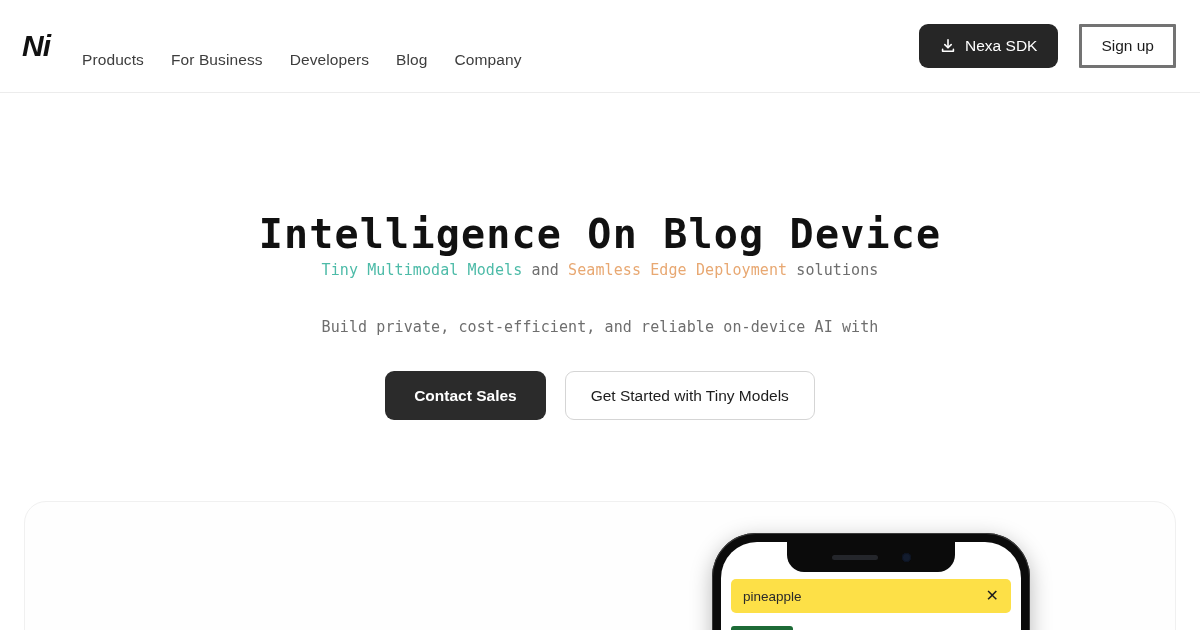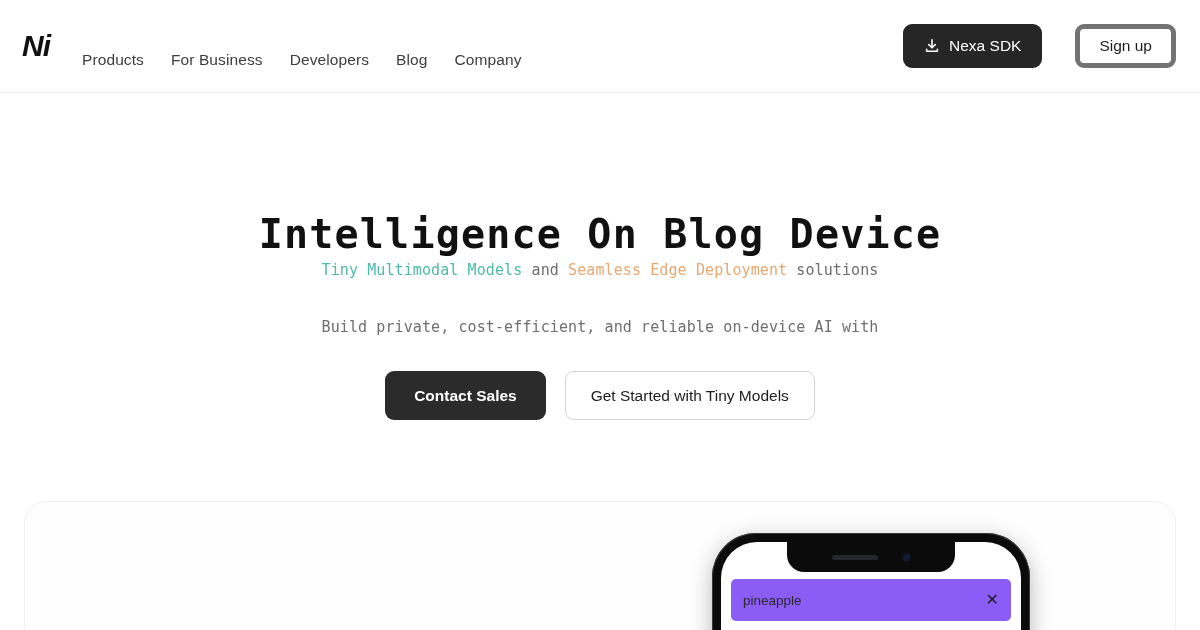--- a/index.html
+++ b/index.html
@@ -60,24 +60,24 @@
     font-size:15.5px; font-weight:400;
     font-family:"Liberation Sans", sans-serif;
     cursor:pointer; white-space:nowrap;
   }
   .btn-sdk svg { display:block; }
 
   .btn-signup {
     display:flex; align-items:center; justify-content:center;
     height:44px; padding:0 19px;
     background:#fff; color:#1c1c1c;
-    border:5px solid #737373; border-radius:9px;
+    border:3px solid #737373; border-radius:1px;
     font-size:15.5px;
     font-family:"Liberation Sans", sans-serif;
-    cursor:pointer; white-space:nowrap;margin-left:12px;
+    cursor:pointer; white-space:nowrap;
   }
 
   
   .hero {
     position:absolute; top:93px; left:0;
     width:1200px;
     text-align:center;
   }
 
   .headline {
@@ -172,22 +172,22 @@
     display:flex; align-items:center; justify-content:center; gap:24px;
   }
   .speaker { width:46px; height:5px; background:#24262b; border-radius:3px; }
   .camera  { width:9px; height:9px; background:#131c2e; border-radius:50%;
              box-shadow:0 0 0 1px #0d1422 inset; }
 
   .screen-body { padding-top:37px; }
 
   .search-bar {
     margin:0 10px;
-    height:42px;
-    background:#8b5cf6;
+    height:34px;
+    background:#fde047;
     border-radius:5px;
     display:flex; align-items:center;
     padding:0 12px;
   }
   .search-text {
     flex:1;
     font-size:13.5px;
     color:#2a2a2a;
     font-family:"Liberation Sans", sans-serif;
     white-space:nowrap; overflow:hidden;

